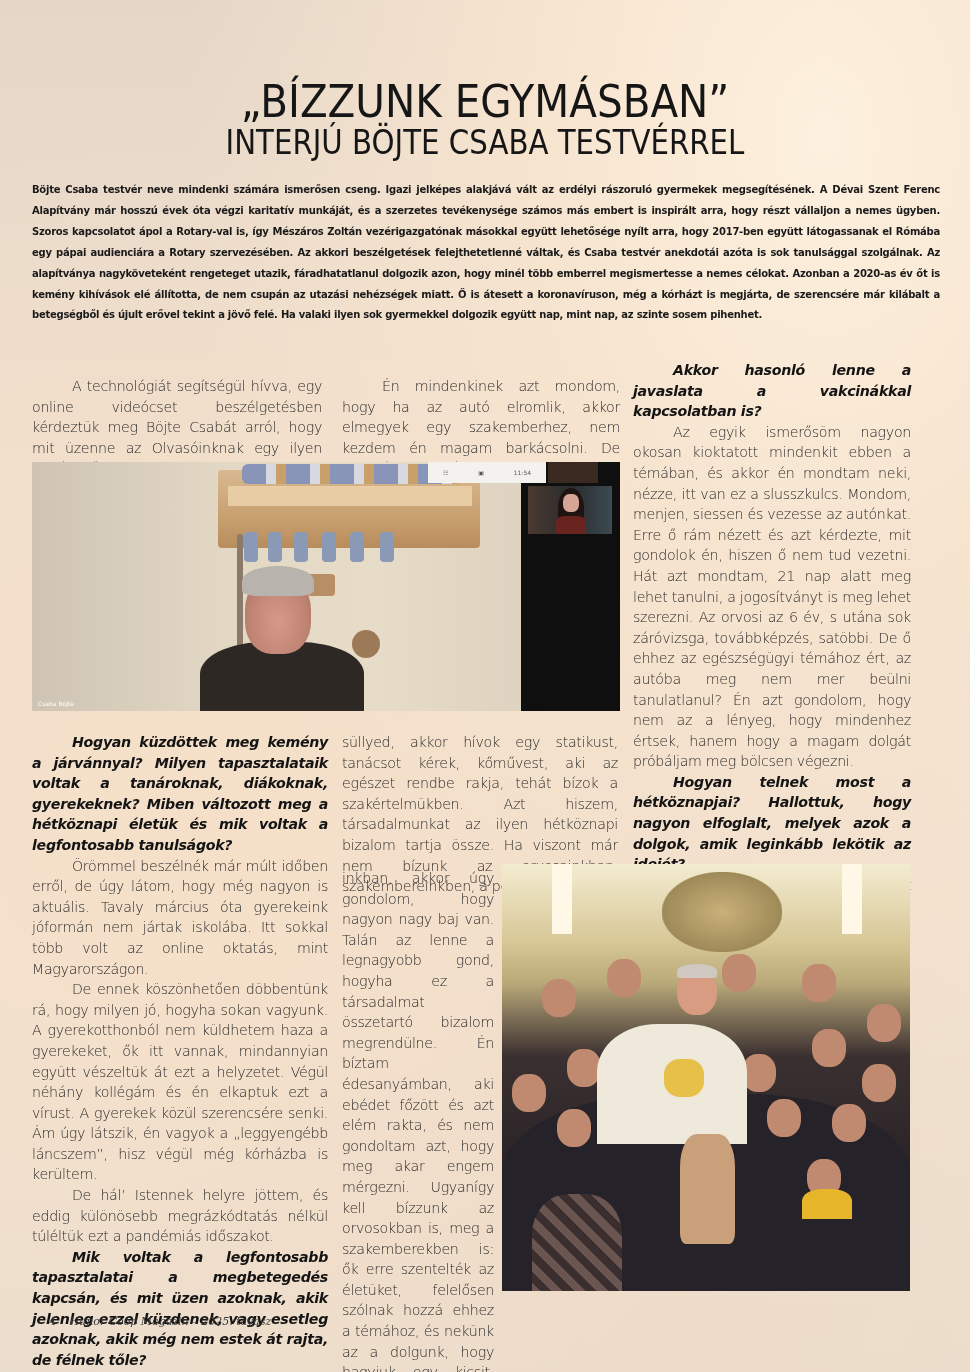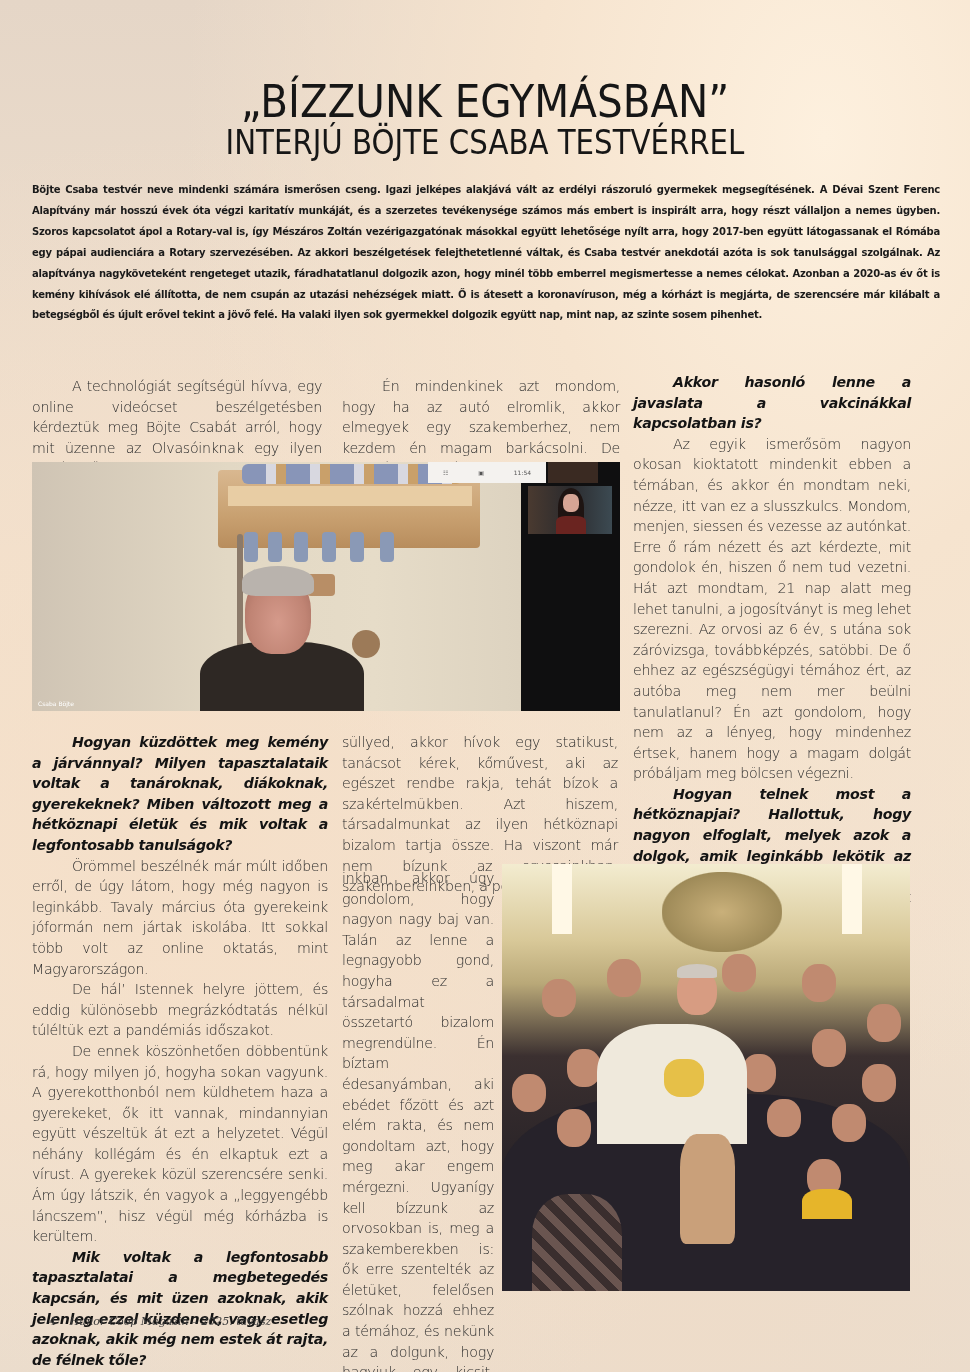--- a/index.html
+++ b/index.html
@@ -26,21 +26,21 @@
   }
   .col {
     position: absolute; font-size: 14.2px; line-height: 20.6px;
     color: #2b2b2b; letter-spacing: -0.3px; text-align: justify; font-weight: 300;
   }
   .col p { margin: 0; text-indent: 40px; }
   .col p.q { font-weight: 700; font-style: italic; color: #141414; }
   .col p.noindent { text-indent: 0; }
   .c1a { left: 32px; top: 376px; width: 290px; }
   .c2a { left: 342px; top: 376px; width: 278px; }
-  .c3 { left: 633px; top: 372px; width: 278px; }
+  .c3 { left: 633px; top: 360px; width: 278px; }
   .c1b { left: 32px; top: 732px; width: 296px; }
   .c2b { left: 342px; top: 732px; width: 276px; }
   .c2c { left: 342px; top: 868px; width: 152px; }
 
   
   .video {
     position: absolute; left: 32px; top: 462px; width: 588px; height: 249px;
     background: #e4dccb; overflow: hidden;
   }
   .video .wall { position:absolute; left:0; top:0; width:489px; height:249px;
@@ -139,23 +139,23 @@
   <div class="thumb">
     <div class="hair"></div>
     <div class="face2"></div>
     <div class="sweater"></div>
   </div>
   <div class="namelabel">Csaba Böjte</div>
 </div>
 
 <div class="col c1b">
   <p class="q">Hogyan küzdöttek meg kemény a járvánnyal? Milyen tapasztalataik voltak a tanároknak, diákoknak, gyerekeknek? Miben változott meg a hétköznapi életük és mik voltak a legfontosabb tanulságok?</p>
-  <p>Örömmel beszélnék már múlt időben erről, de úgy látom, hogy még nagyon is leginkább. Tavaly március óta gyerekeink jóformán nem jártak iskolába. Itt sokkal több volt az online oktatás, mint Magyarországon.</p>
+  <p>Örömmel beszélnék már múlt időben erről, de úgy látom, hogy még nagyon is aktuális. Tavaly március óta gyerekeink jóformán nem jártak iskolába. Itt sokkal több volt az online oktatás, mint Magyarországon.</p>
+  <p>De ennek köszönhetően döbbentünk rá, hogy milyen jó, hogyha sokan vagyunk. A gyerekotthonból nem küldhetem haza a gyerekeket, ők itt vannak, mindannyian együtt vészeltük át ezt a helyzetet. Végül néhány kollégám és én elkaptuk ezt a vírust. A gyerekek közül szerencsére senki. Ám úgy látszik, én vagyok a „leggyengébb láncszem”, hisz végül még kórházba is kerültem.</p>
   <p>De hál’ Istennek helyre jöttem, és eddig különösebb megrázkódtatás nélkül túléltük ezt a pandémiás időszakot.</p>
-  <p>De ennek köszönhetően döbbentünk rá, hogy milyen jó, hogyha sokan vagyunk. A gyerekotthonból nem küldhetem haza a gyerekeket, ők itt vannak, mindannyian együtt vészeltük át ezt a helyzetet. Végül néhány kollégám és én elkaptuk ezt a vírust. A gyerekek közül szerencsére senki. Ám úgy látszik, én vagyok a „leggyengébb láncszem”, hisz végül még kórházba is kerültem.</p>
   <p class="q">Mik voltak a legfontosabb tapasztalatai a megbetegedés kapcsán, és mit üzen azoknak, akik jelenleg ezzel küzdenek, vagy esetleg azoknak, akik még nem estek át rajta, de félnek tőle?</p>
 </div>
 
 <div class="col c2b">
   <p class="noindent">süllyed, akkor hívok egy statikust, tanácsot kérek, kőművest, aki az egészet rendbe rakja, tehát bízok a szakértelmükben. Azt hiszem, társadalmunkat az ilyen hétköznapi bizalom tartja össze. Ha viszont már nem bízunk az orvosainkban, szakembereinkben, a politikusa-</p>
 </div>
 <div class="col c2c">
   <p class="noindent">inkban, akkor úgy gondolom, hogy nagyon nagy baj van. Talán az lenne a legnagyobb gond, hogyha ez a társadalmat összetartó bizalom megrendülne. Én bíztam édesanyámban, aki ebédet főzött és azt elém rakta, és nem gondoltam azt, hogy meg akar engem mérgezni. Ugyanígy kell bízzunk az orvosokban is, meg a szakemberekben is: ők erre szentelték az életüket, felelősen szólnak hozzá ehhez a témához, és nekünk az a dolgunk, hogy hagyjuk egy kicsit, hogy vezessenek.</p>
 </div>
 

